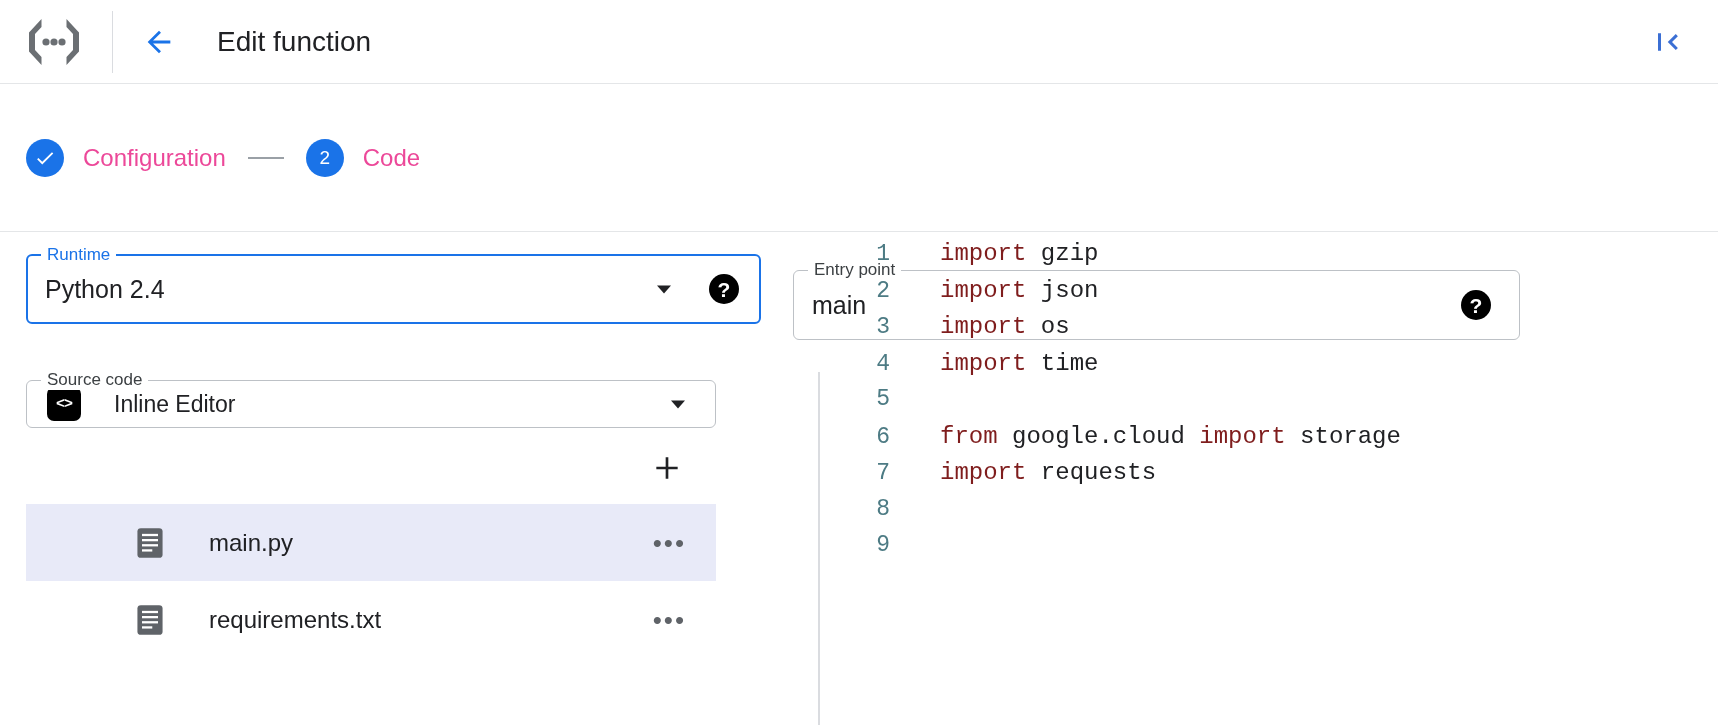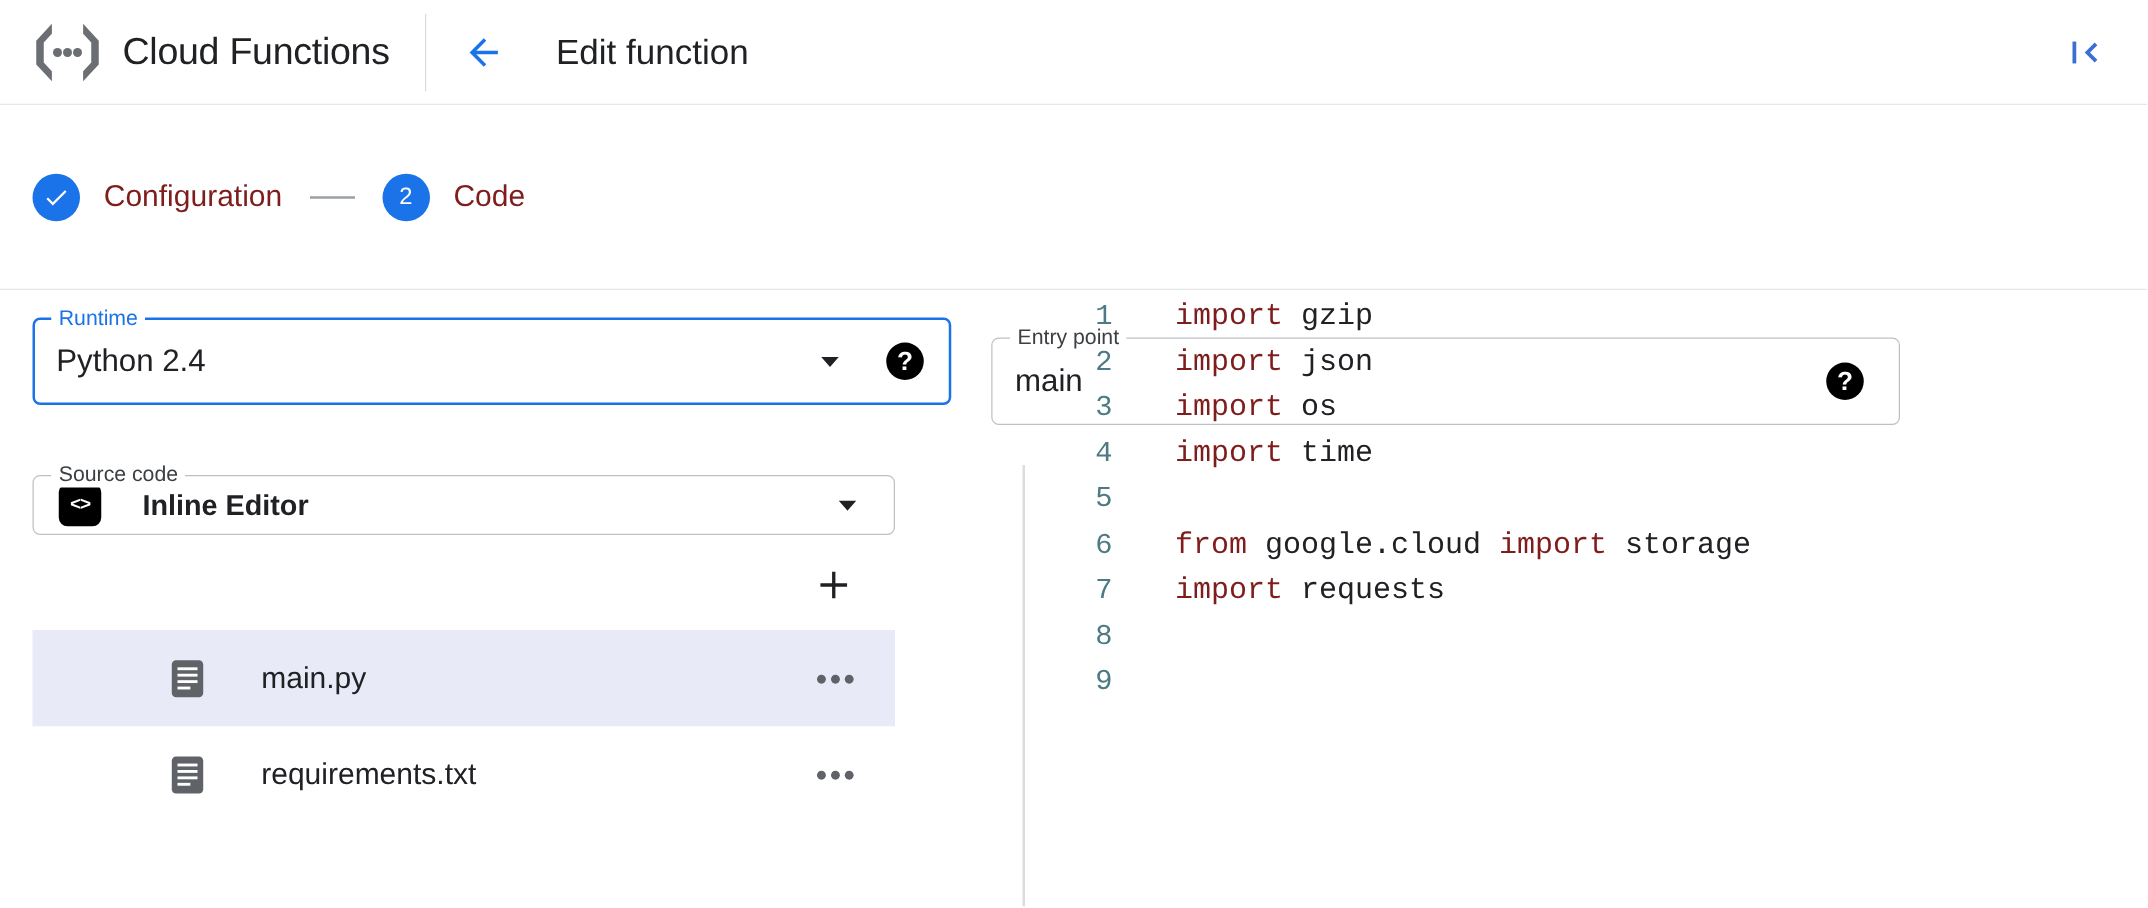--- a/index.html
+++ b/index.html
@@ -103,21 +103,21 @@
     align-items: center;
     justify-content: center;
     color: #fff;
     font-size: 19px;
     font-weight: 500;
     flex: 0 0 auto;
   }
   .step-label {
     font-size: 24px;
     font-weight: 400;
-    color: #7f1d1d;
+    color: #ec4899;
     margin-left: 19px;
     white-space: nowrap;
   }
   .step-connector {
     width: 36px;
     height: 2px;
     background: #9aa0a6;
     margin: 0 22px;
     flex: 0 0 auto;
   }
@@ -211,21 +211,21 @@
     margin-top: 16px;
   }
 
   #source-field {
     left: 26px;
     top: 148px;
     width: 690px;
     height: 48px;
     padding-left: 20px;
   }
-  #source-field .field-value { font-size: 23px; margin-left: 33px; font-weight: bold; }
+  #source-field .field-value { font-size: 23px; margin-left: 33px; }
 
   .code-badge {
     width: 34px;
     height: 34px;
     border-radius: 7px;
     background: #000;
     color: #fff;
     display: flex;
     align-items: center;
     justify-content: center;
@@ -337,21 +337,20 @@
 
 <div class="header">
   <div class="brand">
     <svg class="brand-icon" viewBox="0 0 60 52">
       <path d="M17.5 3 L5 16.5 L5 35.5 L17.5 49 L17.5 41 L11 34 L11 18 L17.5 11 Z" fill="#6b6f73"></path>
       <path d="M42.5 3 L55 16.5 L55 35.5 L42.5 49 L42.5 41 L49 34 L49 18 L42.5 11 Z" fill="#6b6f73"></path>
       <circle cx="22" cy="26" r="3.6" fill="#6b6f73"></circle>
       <circle cx="30" cy="26" r="3.6" fill="#6b6f73"></circle>
       <circle cx="38" cy="26" r="3.6" fill="#6b6f73"></circle>
     </svg>
-    <div class="brand-title">Cloud Functions</div>
   </div>
 
   <div class="header-divider"></div>
 
   <div class="back-btn">
     <svg width="34" height="34" viewBox="0 0 24 24">
       <path d="M20 11H7.8l5.6-5.6L12 4l-8 8 8 8 1.4-1.4L7.8 13H20z" fill="#1a73e8"></path>
     </svg>
   </div>
 

